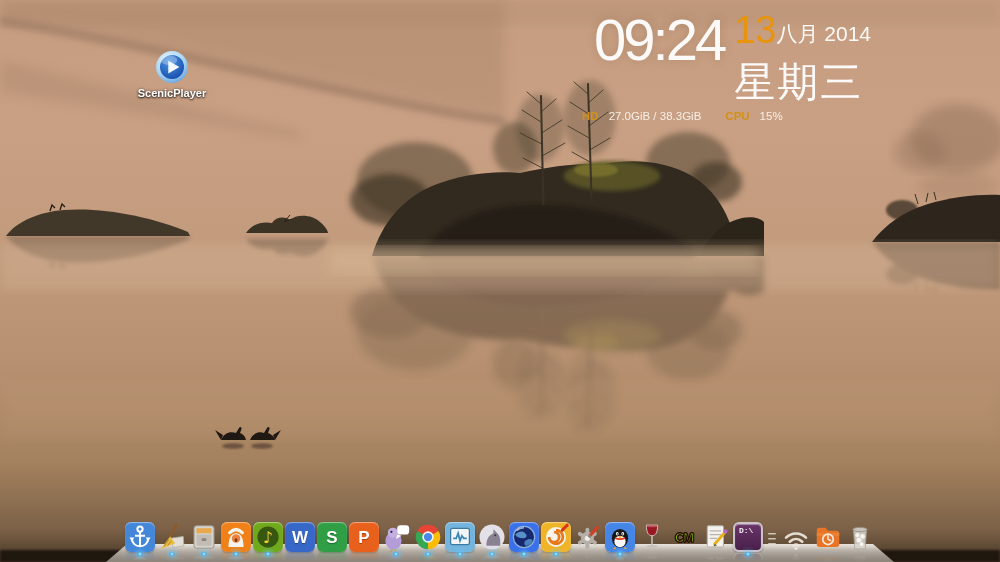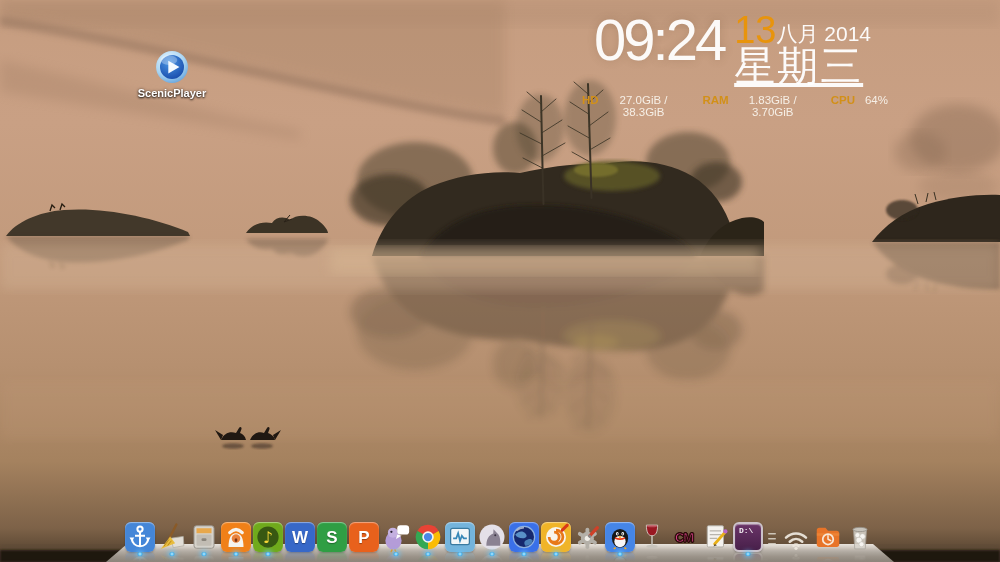--- a/index.html
+++ b/index.html
@@ -15,21 +15,21 @@
 
   
   #clock{position:absolute;left:582px;top:12px;width:330px;color:rgba(255,255,255,.95);}
   .clk-row{display:flex;align-items:flex-start;}
   .clk-time{font-size:58px;line-height:.95;font-weight:300;letter-spacing:-3px;
             text-shadow:0 0 8px rgba(110,80,50,.25);margin-left:12px;}
   .clk-right{margin-left:10px;padding-top:2px;}
   .clk-date-line{display:flex;align-items:flex-end;}
   .clk-day{font-size:38px;line-height:.85;font-weight:400;color:#e8940c;}
   .clk-monthyear{font-size:21px;margin-left:0;line-height:1;padding-bottom:2px;}
-  .clk-weekday{font-size:41px;line-height:1;margin-top:0;letter-spacing:2px;text-decoration:underline;}
+  .clk-weekday{font-size:41px;line-height:1;margin-top:16px;letter-spacing:2px;}
   .clk-stats{display:flex;margin-top:7px;font-size:11.5px;align-items:baseline;}
   .st-group{display:flex;align-items:baseline;margin-right:24px;text-align:center;}
   .st-label{color:#d29018;margin-right:10px;font-weight:700;}
   .st-value{color:#f6efe6;}
 
   
   #dock-base{position:absolute;left:106px;top:544px;width:788px;height:18px;
      clip-path:polygon(21px 0,767px 0,788px 18px,0 18px);
      background:linear-gradient(180deg,rgba(240,236,230,.95) 0,rgba(214,208,200,.85) 30%,
                 rgba(186,178,168,.8) 70%,rgba(168,160,150,.78) 100%);}
@@ -43,21 +43,21 @@
   .di-icon svg{width:100%;height:100%;display:block;}
   .di-refl{width:30px;height:11px;overflow:hidden;transform:scaleY(-1);opacity:.3;
      -webkit-mask-image:linear-gradient(to top,rgba(0,0,0,.85),transparent 85%);
      mask-image:linear-gradient(to top,rgba(0,0,0,.85),transparent 85%);}
   .di-refl .di-icon{margin-top:-19px;}
   .di-dot{position:absolute;left:50%;top:30px;width:6px;height:4px;margin-left:-3px;border-radius:50%;
      background:radial-gradient(circle,#bdeeff 0%,#46b2ee 55%,rgba(70,178,238,0) 100%);
      box-shadow:0 0 5px 1px rgba(100,200,255,.9);z-index:3;}
   .glyph{font-weight:700;color:#fff;font-size:17px;line-height:1;
      text-shadow:0 1px 1px rgba(0,0,0,.35);}
-  .g-cm{font-size:13px;font-weight:800;letter-spacing:-1px;color:#ec4899;
+  .g-cm{font-size:13px;font-weight:800;letter-spacing:-1px;color:#84cc16;
      -webkit-text-stroke:1px #2a0c08;
      text-shadow:-1px 0 #2a0c08,1px 0 #2a0c08,0 -1px #2a0c08,0 1px #2a0c08;}
   .g-dos{position:absolute;top:3px;left:4px;font-family:"Liberation Mono",monospace;
      font-size:8px;font-weight:700;color:#f2eef2;text-shadow:none;}
   .di-icon.dosbg{background:linear-gradient(180deg,#6a3468,#48204a);
      border:2px solid #ccc2ca;border-radius:6px;box-sizing:border-box;}
 </style>
 </head>
 <body>
 
@@ -322,26 +322,22 @@
         </div>
         <div class="clk-weekday">星期三</div>
       </div>
     </div>
     <div class="clk-stats" id="clock-stats">
         <span class="st-group">
           <span class="st-label">HD</span>
           <span class="st-value">27.0GiB / 38.3GiB</span>
         </span>
         <span class="st-group">
-          <span class="st-label">RAM</span>
-          <span class="st-value">1.83GiB / 3.70GiB</span>
-        </span>
-        <span class="st-group">
           <span class="st-label">CPU</span>
-          <span class="st-value">64%</span>
+          <span class="st-value">15%</span>
         </span>
       </div>
   </div>
 
   <div id="dock">
     <div id="dock-base"></div>
     <div id="dock-items">
         <div class="dock-item">
           <div class="di-icon sq" style="background: linear-gradient(rgb(68, 134, 216), rgb(68, 134, 216));">
             <svg viewBox="0 0 24 24">

